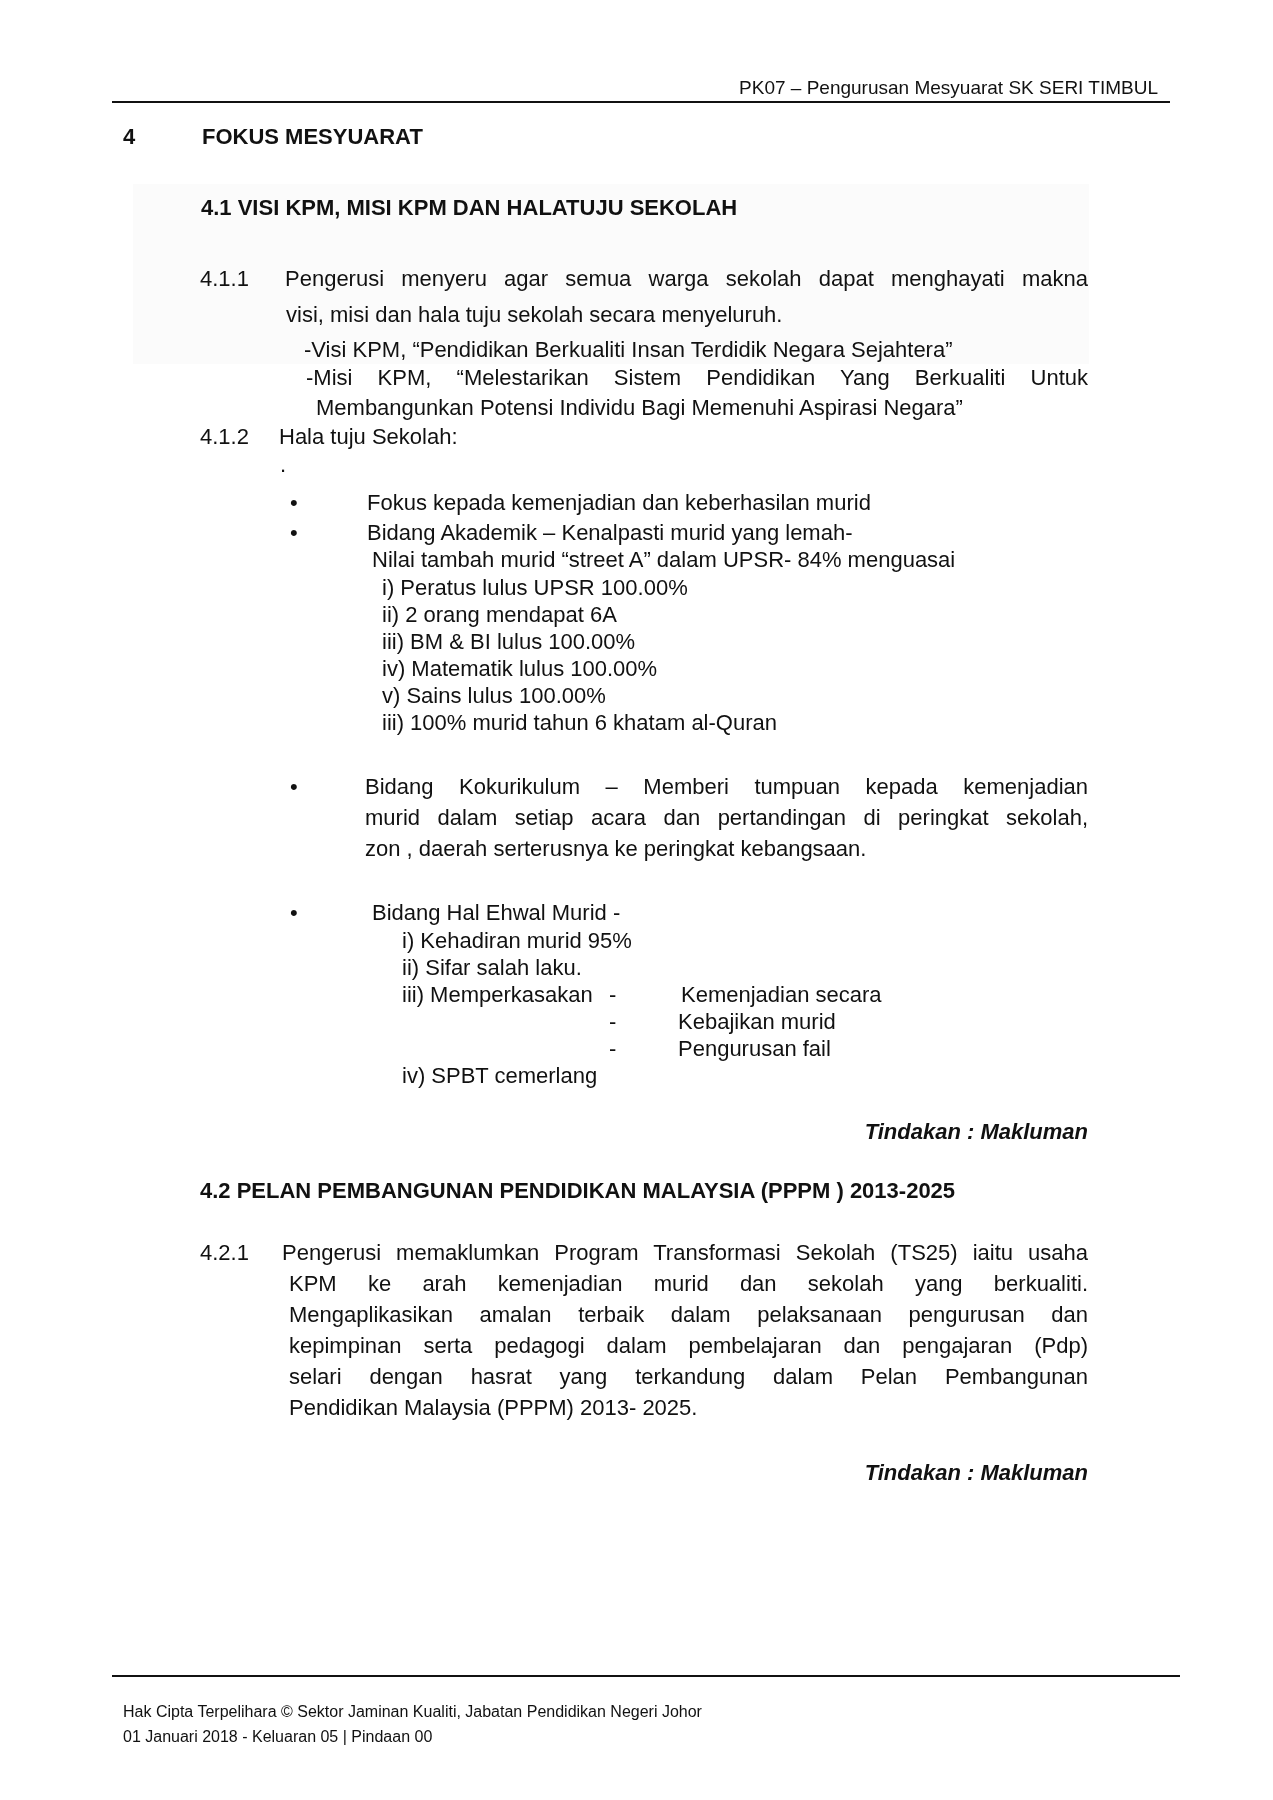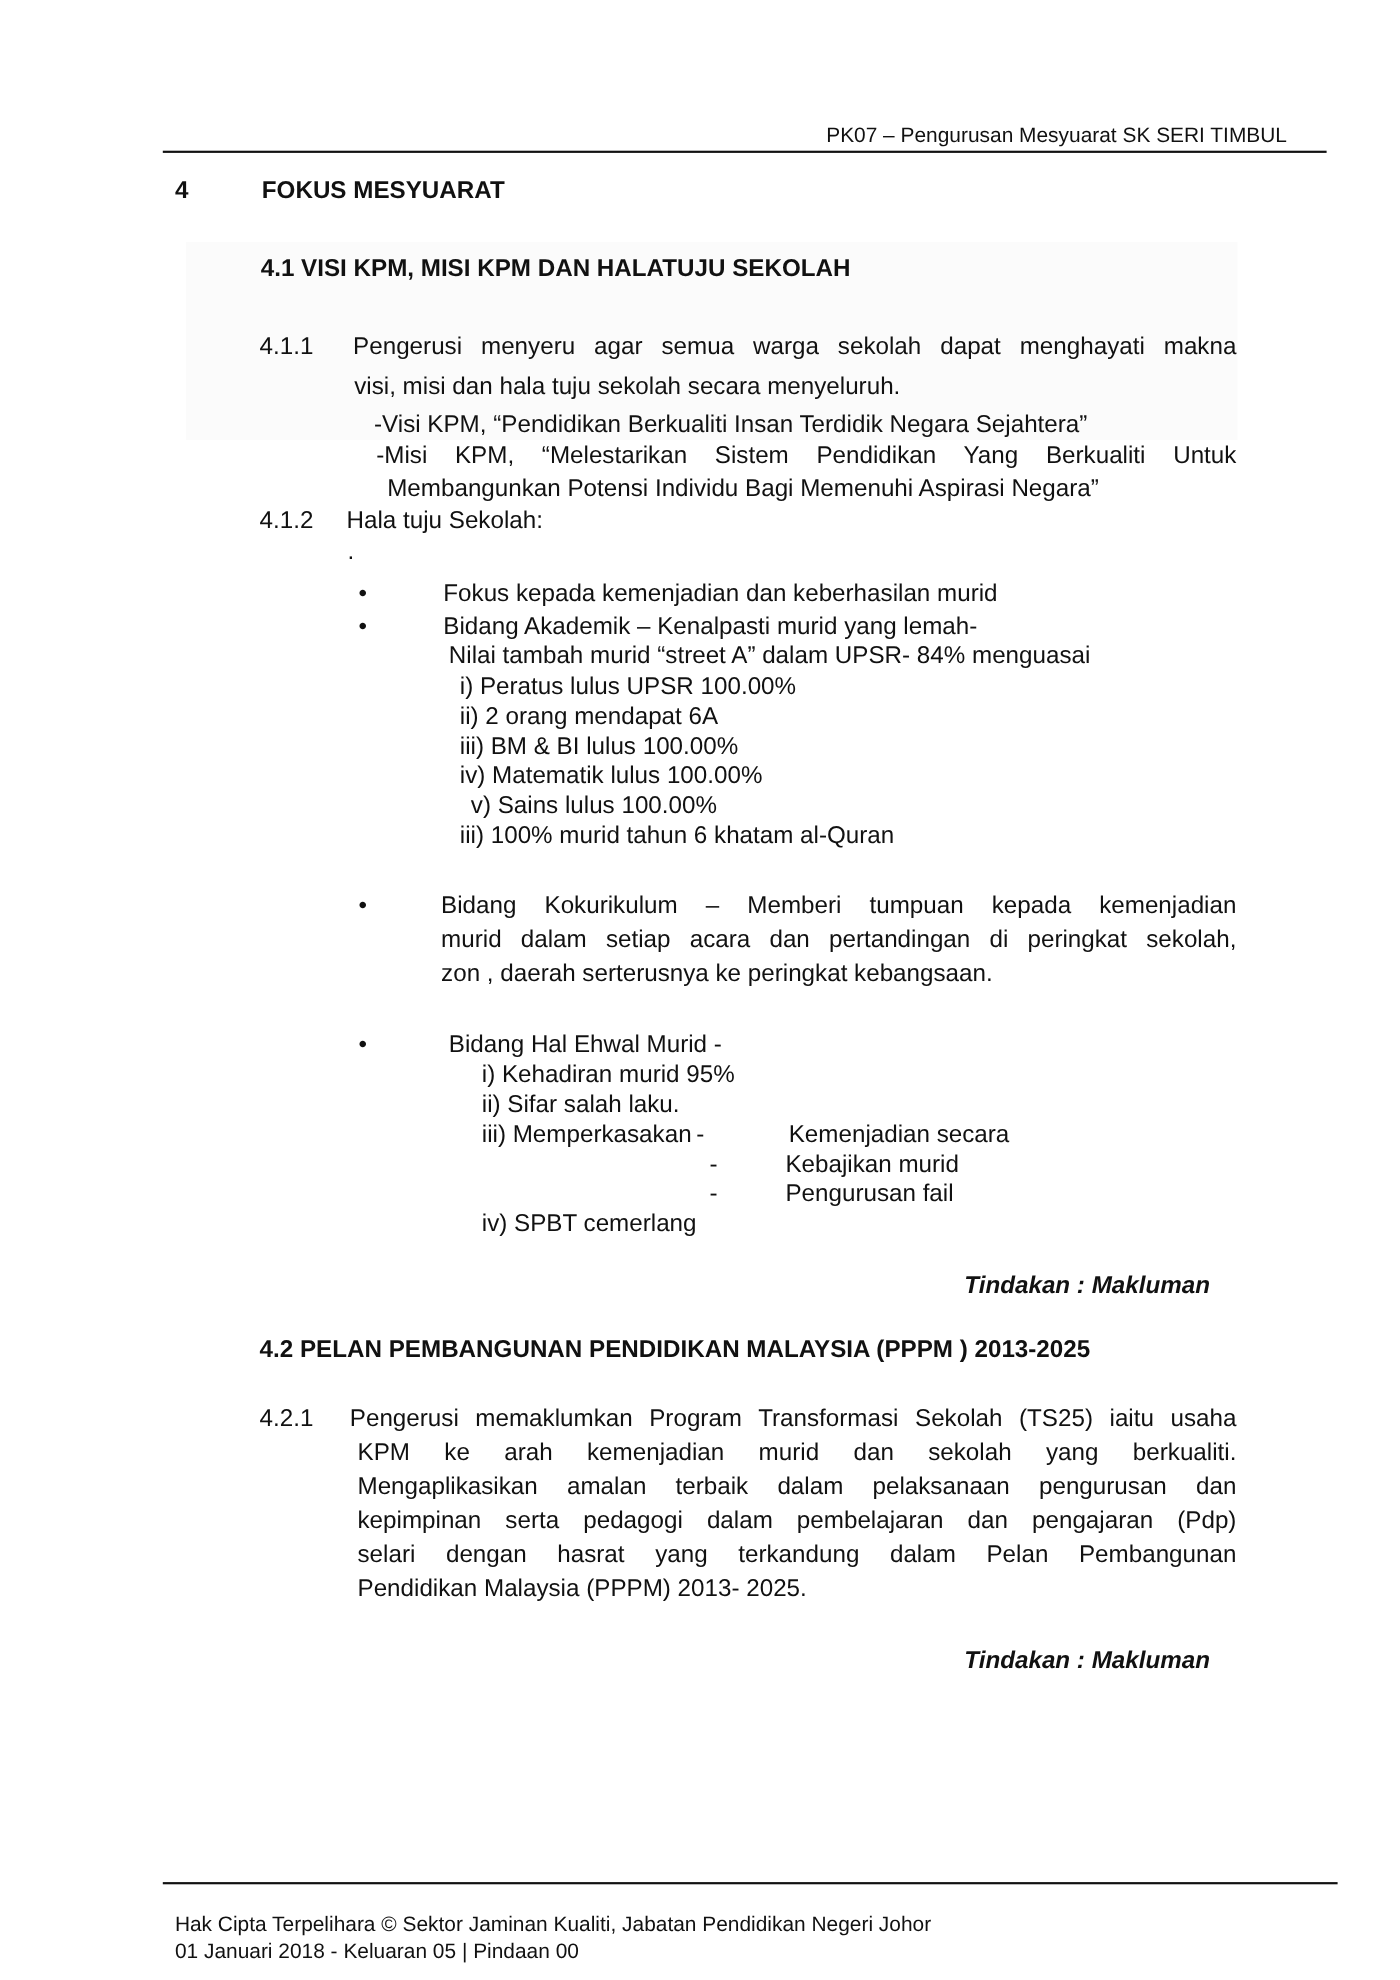--- a/index.html
+++ b/index.html
@@ -1,32 +1,32 @@
 <!DOCTYPE html>
 <html><head>
 <meta charset="utf-8">
 <style>
-  * { box-sizing: border-box; margin: 12px; padding: 0; }
+  * { box-sizing: border-box; margin: 0; padding: 0; }
   html, body { width: 1273px; height: 1800px; background: #ffffff; }
   body {
     position: relative;
     font-family: "Liberation Sans", sans-serif;
     color: #111111;
     font-size: 22px;
     overflow: hidden;
   }
   .abs { position: absolute; white-space: nowrap; }
   .hdr-text { font-size: 19px; right: 115px; top: 77px; }
   .hdr-rule { position: absolute; left: 112px; width: 1058px; top: 101px; height: 2px; background: #111; }
   .shade { position: absolute; left: 133px; top: 184px; width: 956px; height: 180px; background: #fbfbfb; }
   .bold { font-weight: bold; }
   .ital { font-style: italic; font-weight: bold; }
   .just { white-space: normal; text-align: justify; text-align-last: justify; }
   .ftr-rule { position: absolute; left: 112px; width: 1068px; top: 1675px; height: 2px; background: #111; }
-  .ftr { font-size: 19px; text-align: center; }
+  .ftr { font-size: 16px; text-align: center; }
 </style>
 </head>
 <body>
 
 <div class="abs hdr-text">PK07  –  Pengurusan Mesyuarat SK SERI TIMBUL</div>
 <div class="hdr-rule"></div>
 
 <div class="shade"></div>
 
 <div class="abs bold" style="left:123px; top:124px;">4</div>
@@ -48,21 +48,21 @@
 <div class="abs" style="left:290px; top:490px;">•</div>
 <div class="abs" style="left:367px; top:490px;">Fokus kepada kemenjadian dan keberhasilan murid</div>
 
 <div class="abs" style="left:290px; top:520px;">•</div>
 <div class="abs" style="left:367px; top:520px;text-align:center;">Bidang Akademik –  Kenalpasti murid yang lemah-</div>
 <div class="abs" style="left:372px; top:547px;">Nilai tambah murid “street A” dalam UPSR- 84% menguasai</div>
 <div class="abs" style="left:382px; top:575px;">i) Peratus lulus UPSR 100.00%</div>
 <div class="abs" style="left:382px; top:602px;">ii) 2 orang mendapat 6A</div>
 <div class="abs" style="left:382px; top:629px;">iii) BM &amp; BI lulus 100.00%</div>
 <div class="abs" style="left:382px; top:656px;">iv) Matematik lulus 100.00%</div>
-<div class="abs" style="left:392px; top:683px;">v) Sains lulus 100.00%</div>
+<div class="abs" style="left:382px; top:683px;">v) Sains lulus 100.00%</div>
 <div class="abs" style="left:382px; top:710px;">iii) 100% murid tahun 6 khatam al-Quran</div>
 
 <div class="abs" style="left:290px; top:774px;">•</div>
 <div class="abs just" style="left:365px; top:774px; width:723px;">Bidang Kokurikulum –  Memberi tumpuan kepada kemenjadian</div>
 <div class="abs just" style="left:365px; top:805px; width:723px;">murid dalam setiap acara dan pertandingan di peringkat sekolah,</div>
 <div class="abs" style="left:365px; top:836px;">zon , daerah serterusnya ke peringkat kebangsaan.</div>
 
 <div class="abs" style="left:290px; top:900px;">•</div>
 <div class="abs" style="left:372px; top:900px;">Bidang Hal Ehwal Murid -</div>
 <div class="abs" style="left:402px; top:928px;text-align:right;">i) Kehadiran murid 95%</div>

